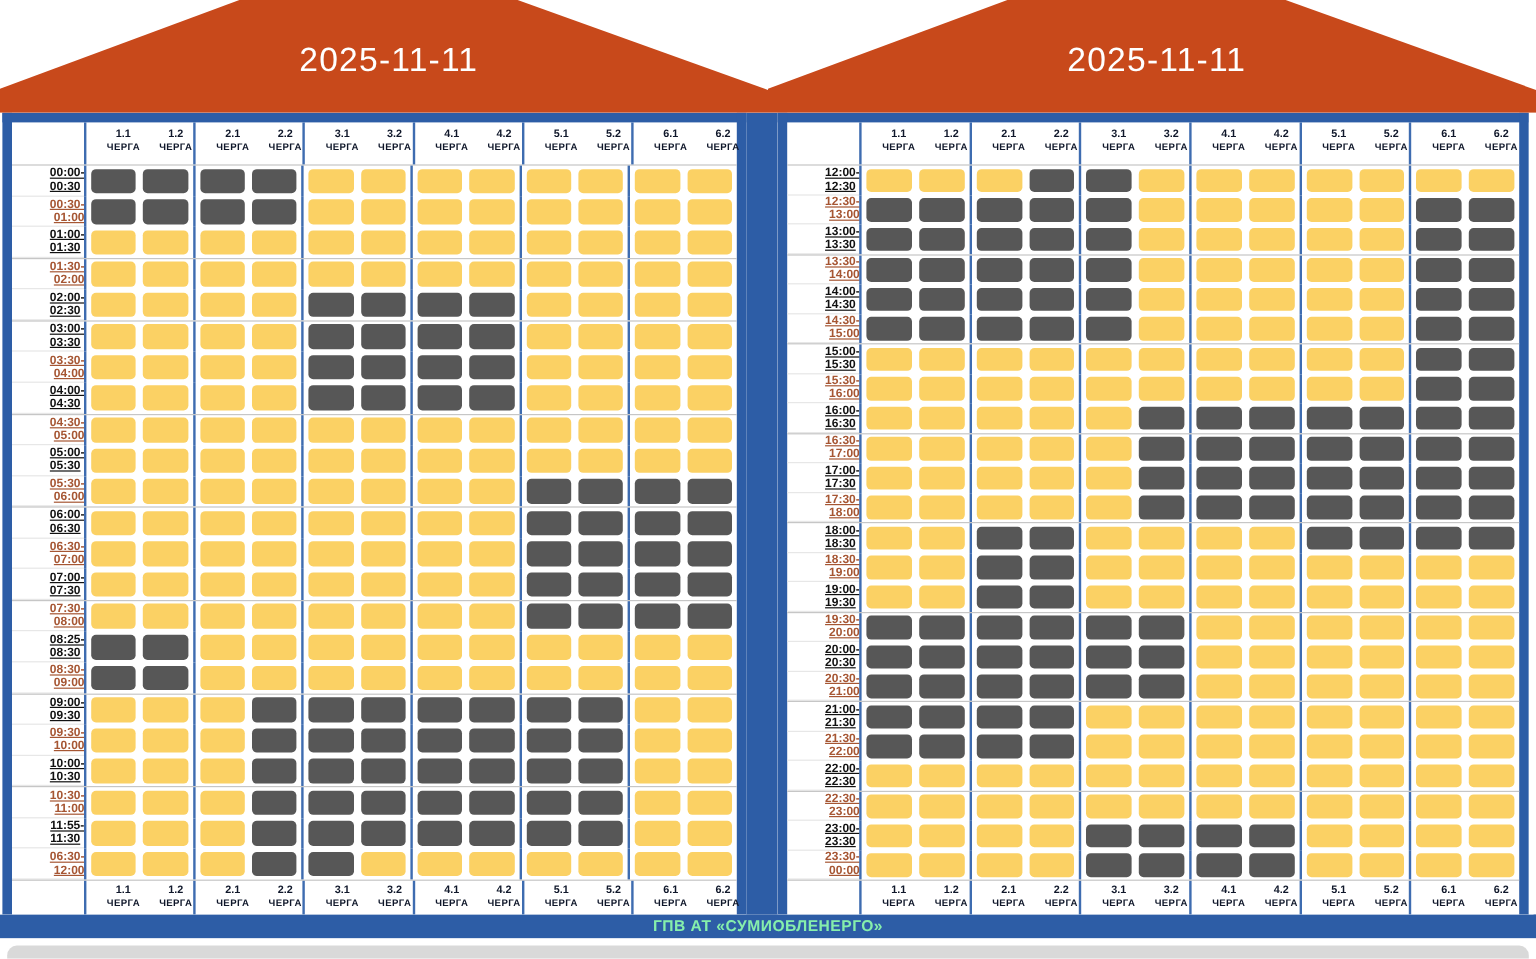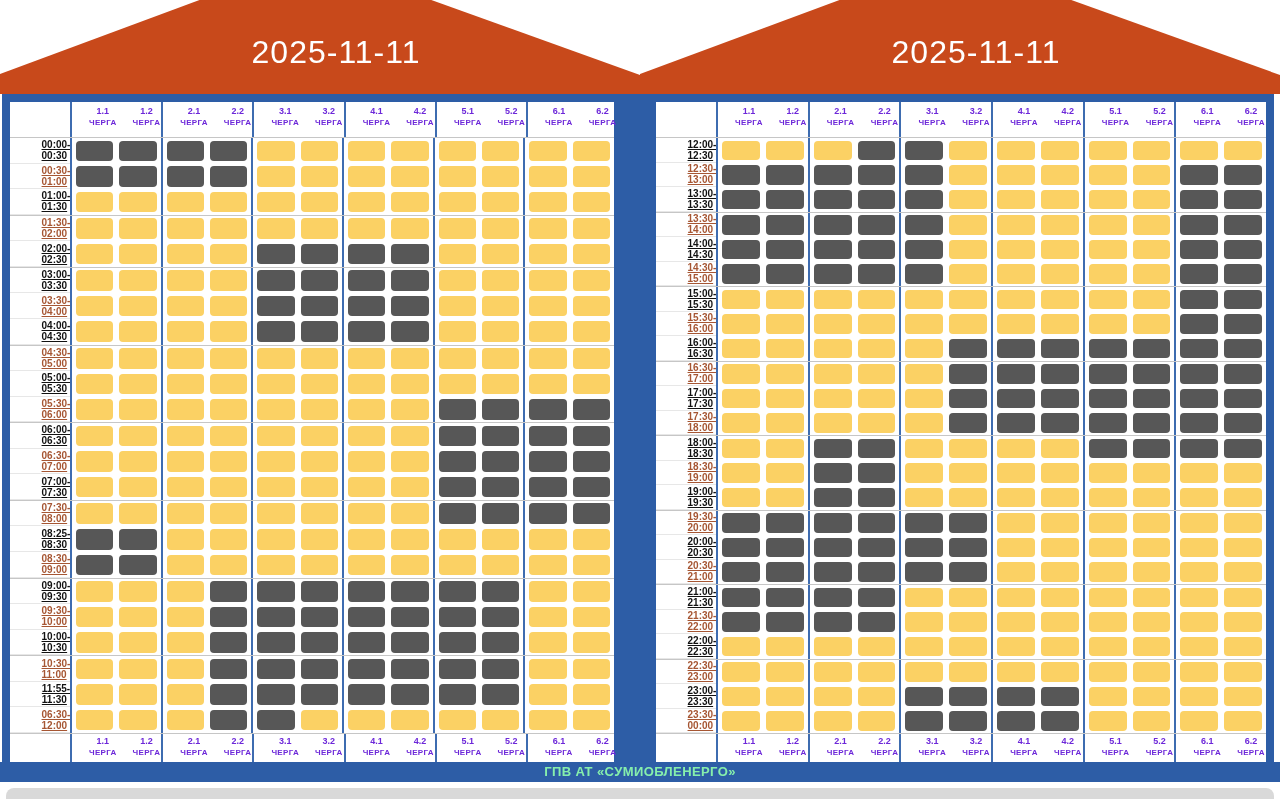--- a/index.html
+++ b/index.html
@@ -11,43 +11,43 @@
   body{
     width:1280px;height:799px;background:#ffffff;overflow:hidden;
     font-family:"Liberation Sans", sans-serif;
   }
   
   .roof-band{display:flex;height:94px;width:1280px;}
   .roof-half{position:relative;width:640px;height:94px;overflow:hidden;}
   .roof-shape{position:absolute;left:0;top:0;width:100%;height:100%;
     background:var(--roof);
     clip-path:polygon(-14% 114%, 49% -45%, 114% 114%);}
-  .roof-date{position:absolute;left:16px;top:34px;width:100%;text-align:center;
-    color:#ffffff;font-size:32px;letter-spacing:1px;}
+  .roof-date{position:absolute;left:4px;top:34px;width:100%;text-align:center;
+    color:#ffffff;font-size:28px;letter-spacing:1px;}
   
   .main{display:flex;height:668px;width:1280px;background:#ffffff;}
   .edge{flex:none;background:#ffffff;}
   .edge.l{width:2px;} .edge.r{width:4px;}
   .mid-strip{flex:none;width:26px;background:var(--frame);}
   .panel{flex:none;background:#ffffff;border:8px solid var(--frame);
     border-bottom:none;display:flex;flex-direction:column;}
   .panel.left{width:620px;} .panel.right{width:626px;}
   .row{display:flex;flex:1 1 0;min-height:0;align-items:stretch;}
   .row.hdr-row{flex:none;height:36px;border-bottom:1px solid var(--grayline);}
   .row.ftr-row{flex:none;height:29px;border-top:1px solid var(--grayline);}
   .row.group3{border-top:1px solid var(--grayline);}
   .time-cell{flex:none;width:60px;display:flex;align-items:center;justify-content:center;
     font-size:10px;font-weight:bold;color:#111;text-decoration:underline;
     border-bottom:1px solid #E7E7E7;padding-left:32px;}
   .hdr-row .time-cell,.ftr-row .time-cell{border-bottom:none;text-decoration:none;}
-  .time-cell.alt{color:var(--timealt);}
+  .time-cell.alt{color:var(--timealt);text-align:right;}
   .group{flex:1 1 0;display:flex;border-left:2px solid var(--sep);padding:0 1px;}
   .slot{flex:1 1 0;margin:2.5px 3px;border-radius:4px;background:var(--on);}
   .slot.off{background:var(--off);}
-  .hdr{flex:1 1 0;text-align:center;font-weight:bold;color:#6d28d9;padding-top:4px;line-height:1.3;margin-left:16px;}
+  .hdr{flex:1 1 0;text-align:center;font-weight:bold;color:#0f172a;padding-top:4px;line-height:1.3;margin-left:16px;}
   .hdr .num{font-size:9px;display:block;}
   .hdr .sub{font-size:8px;display:block;letter-spacing:0.3px;}
   .ftr-row .hdr{padding-top:2px;}
   
   .footer-bar{height:20px;width:1280px;background:var(--frame);color:#86efac;
     text-align:center;font-weight:bold;font-size:13px;line-height:20px;letter-spacing:0.4px;}
   .bottom-strip{position:relative;height:17px;width:1280px;background:#ffffff;}
   .gray-bar{position:absolute;left:6px;right:6px;top:6px;height:11px;
     background:#D9D9D9;border-radius:8px 8px 0 0;}
 </style>

